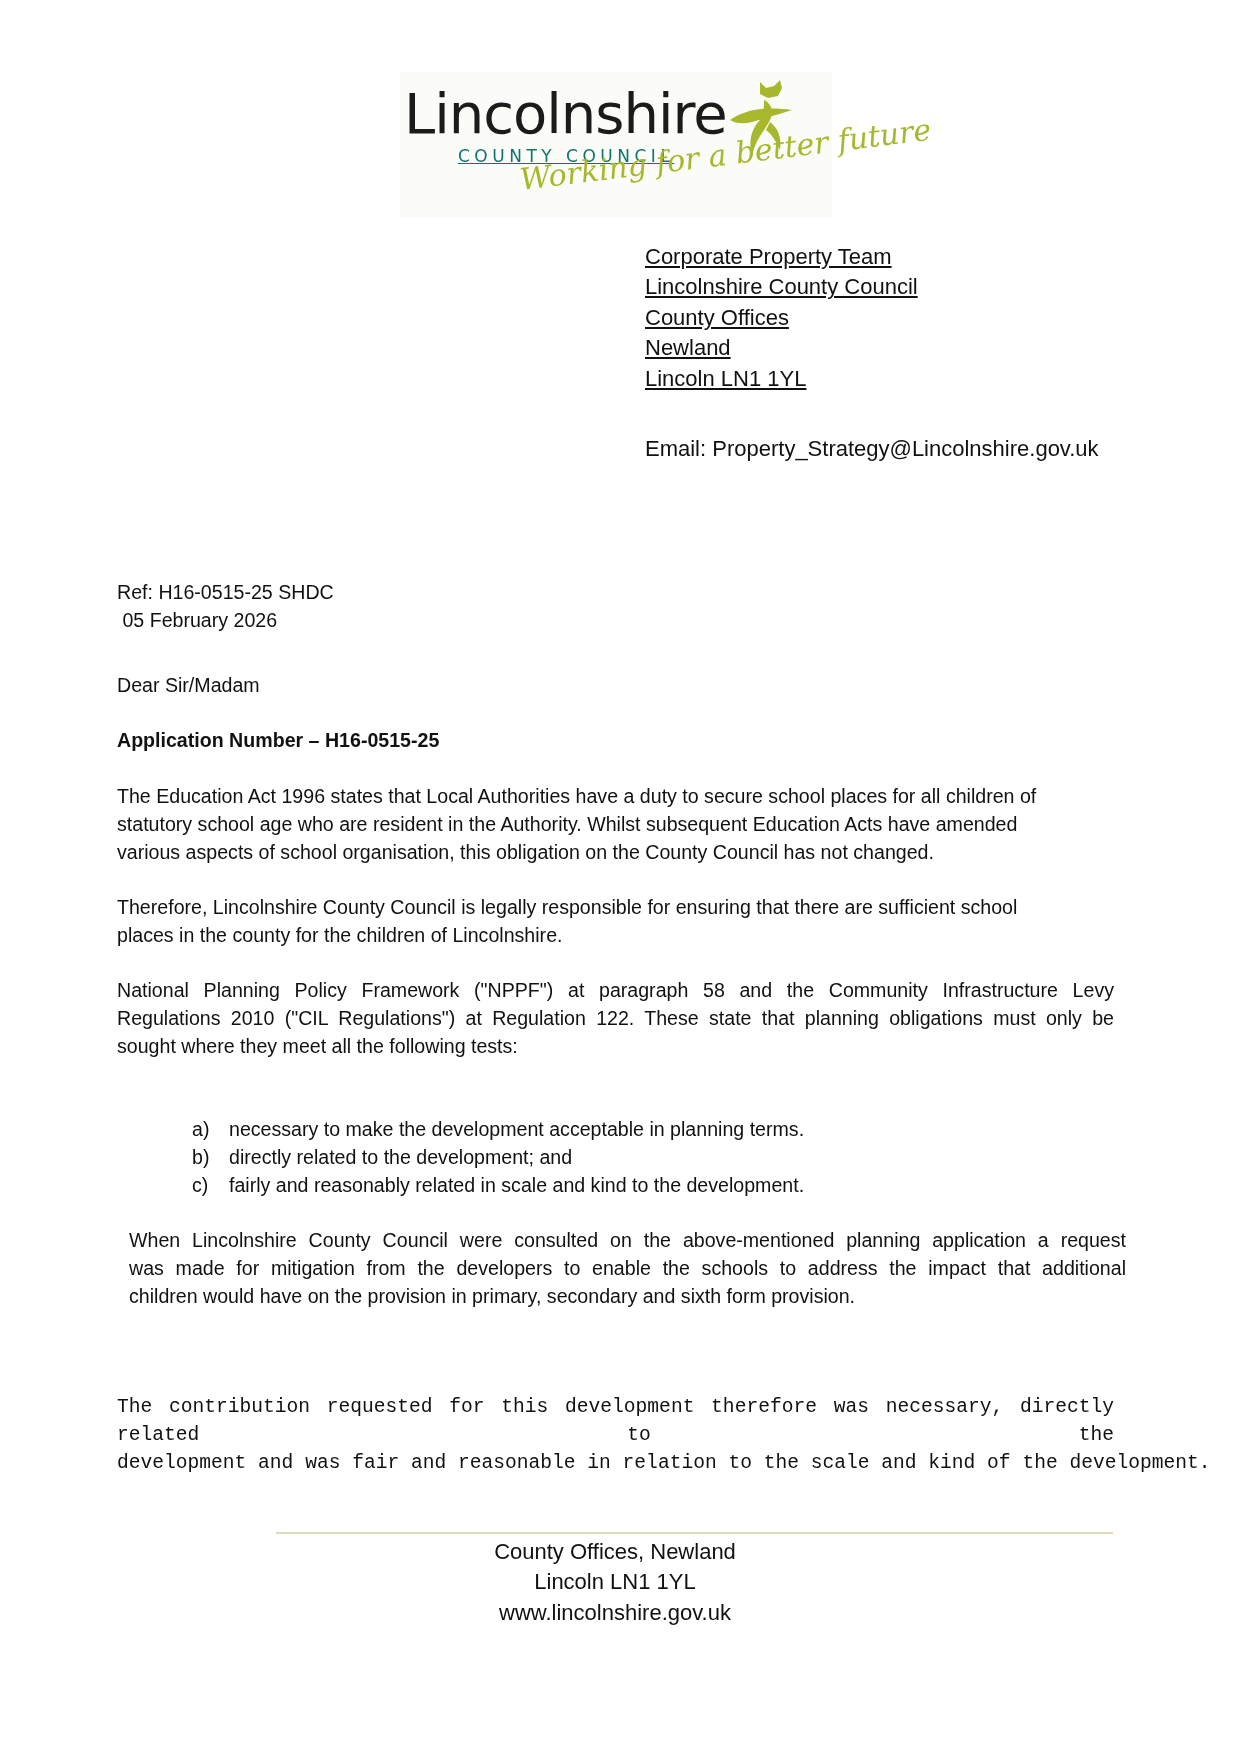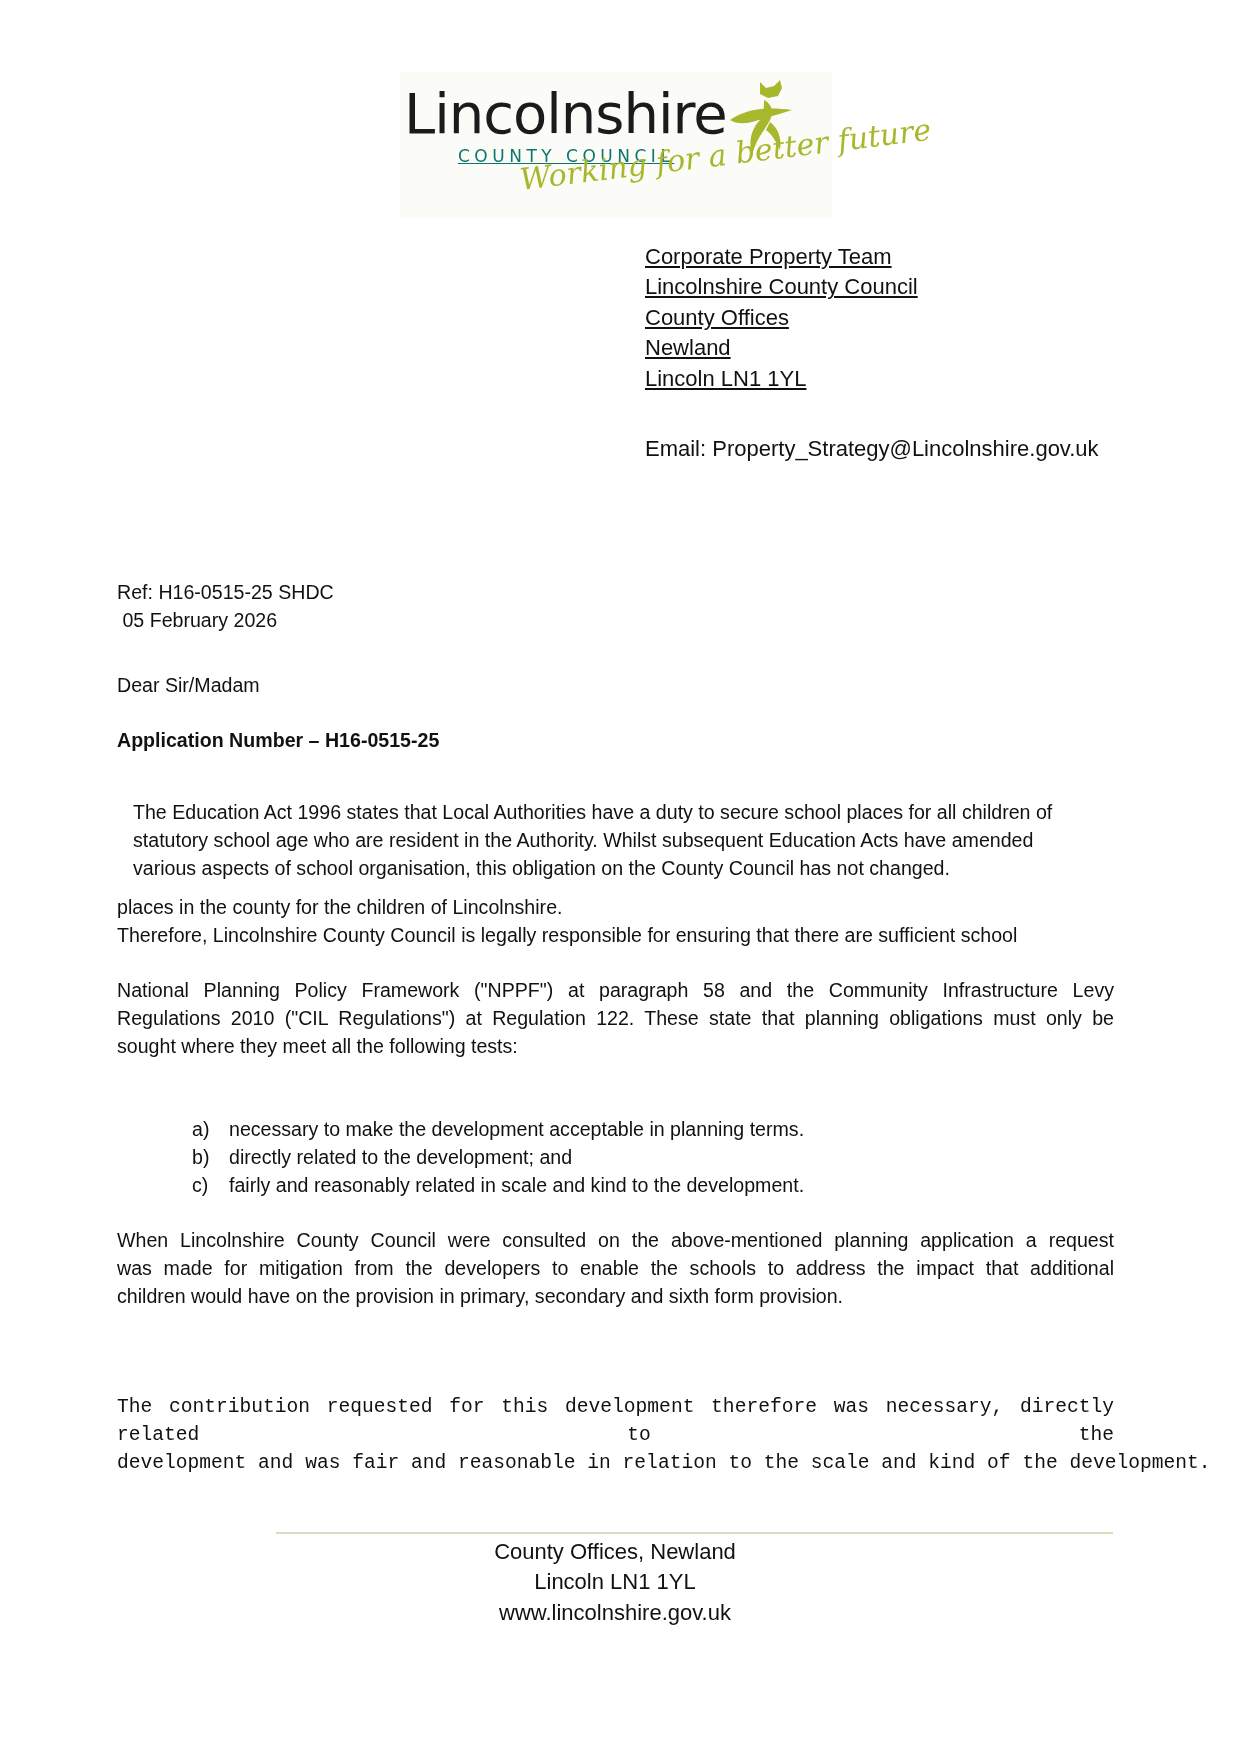--- a/index.html
+++ b/index.html
@@ -72,29 +72,29 @@
   </div>
   <div class="email">Email: Property_Strategy@Lincolnshire.gov.uk</div>
 
   <div class="body-text" style="top:579px;">
     <div class="line">Ref: H16-0515-25 SHDC</div>
     <div class="line" style="white-space:pre;"> 05 February 2026</div>
   </div>
   <div class="body-text" style="top:672px;">Dear Sir/Madam</div>
   <div class="body-text bold" style="top:727px;">Application Number – H16-0515-25</div>
 
-  <div class="body-text" style="top:799px;margin-left:16px;">
+  <div class="body-text" style="top:783px;">
     <div class="line">The Education Act 1996 states that Local Authorities have a duty to secure school places for all children of</div>
     <div class="line">statutory school age who are resident in the Authority. Whilst subsequent Education Acts have amended</div>
     <div class="line">various aspects of school organisation, this obligation on the County Council has not changed.</div>
   </div>
 
   <div class="body-text" style="top:894px;">
+    <div class="line">Therefore, Lincolnshire County Council is legally responsible for ensuring that there are sufficient school</div>
     <div class="line">places in the county for the children of Lincolnshire.</div>
-    <div class="line">Therefore, Lincolnshire County Council is legally responsible for ensuring that there are sufficient school</div>
   </div>
 
   <div class="body-text" style="top:977px;">
     <div class="just">National Planning Policy Framework ("NPPF") at paragraph 58 and the Community Infrastructure Levy</div>
     <div class="just">Regulations 2010 ("CIL Regulations") at Regulation 122.  These state that planning obligations must only be</div>
     <div class="line">sought where they meet all the following tests:</div>
   </div>
 
   <div class="list" style="top:1116px;">
     <div class="list-item">
@@ -104,21 +104,21 @@
     <div class="list-item">
       <span class="lbl">b)</span>
       <span>directly related to the development; and</span>
     </div>
     <div class="list-item">
       <span class="lbl">c)</span>
       <span>fairly and reasonably related in scale and kind to the development.</span>
     </div>
   </div>
 
-  <div class="body-text" style="top:1227px;">
+  <div class="body-text" style="top:1227px;margin-left:12px;">
     <div class="just">When Lincolnshire County Council were consulted on the above-mentioned planning application a request</div>
     <div class="just">was made for mitigation from the developers to enable the schools to address the impact that additional</div>
     <div class="line">children would have on the provision in primary, secondary and sixth form provision.</div>
   </div>
 
   <div class="body-text" style="top:1394px;font-family:Liberation Mono, monospace;">
     <div class="just">The contribution requested for this development therefore was necessary, directly related to the</div>
     <div class="line">development and was fair and reasonable in relation to the scale and kind of the development.</div>
   </div>
 

